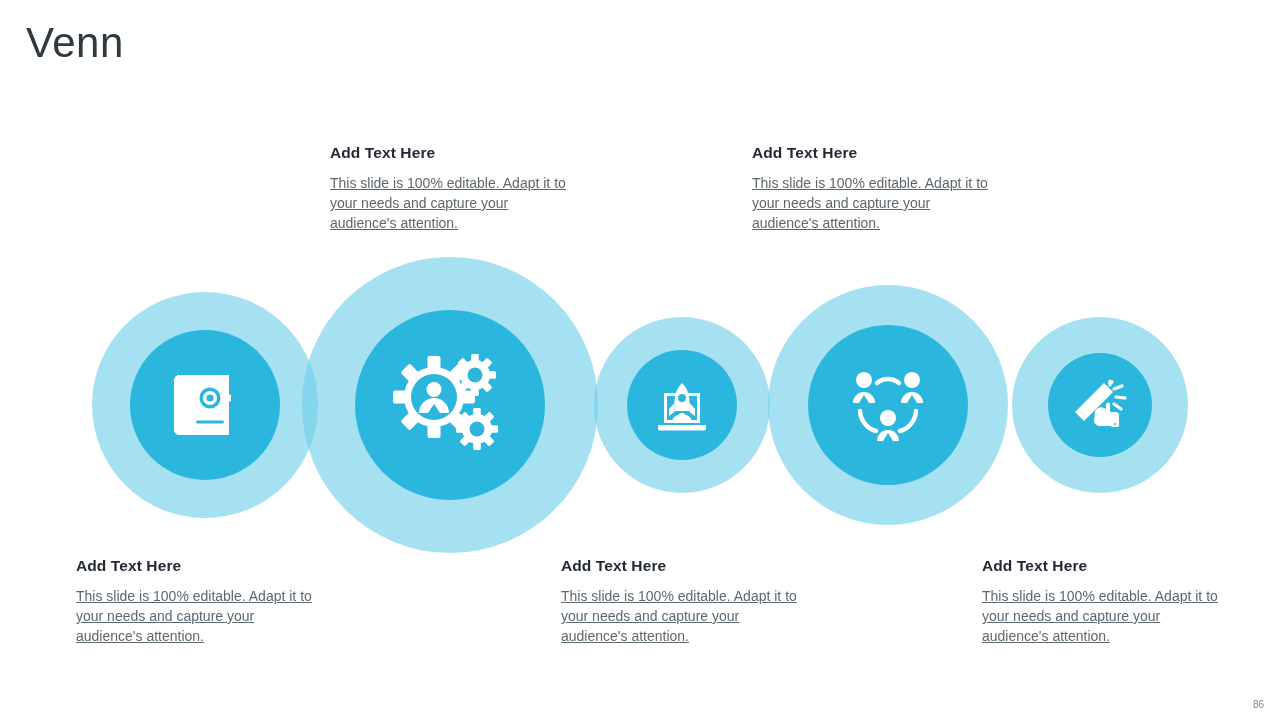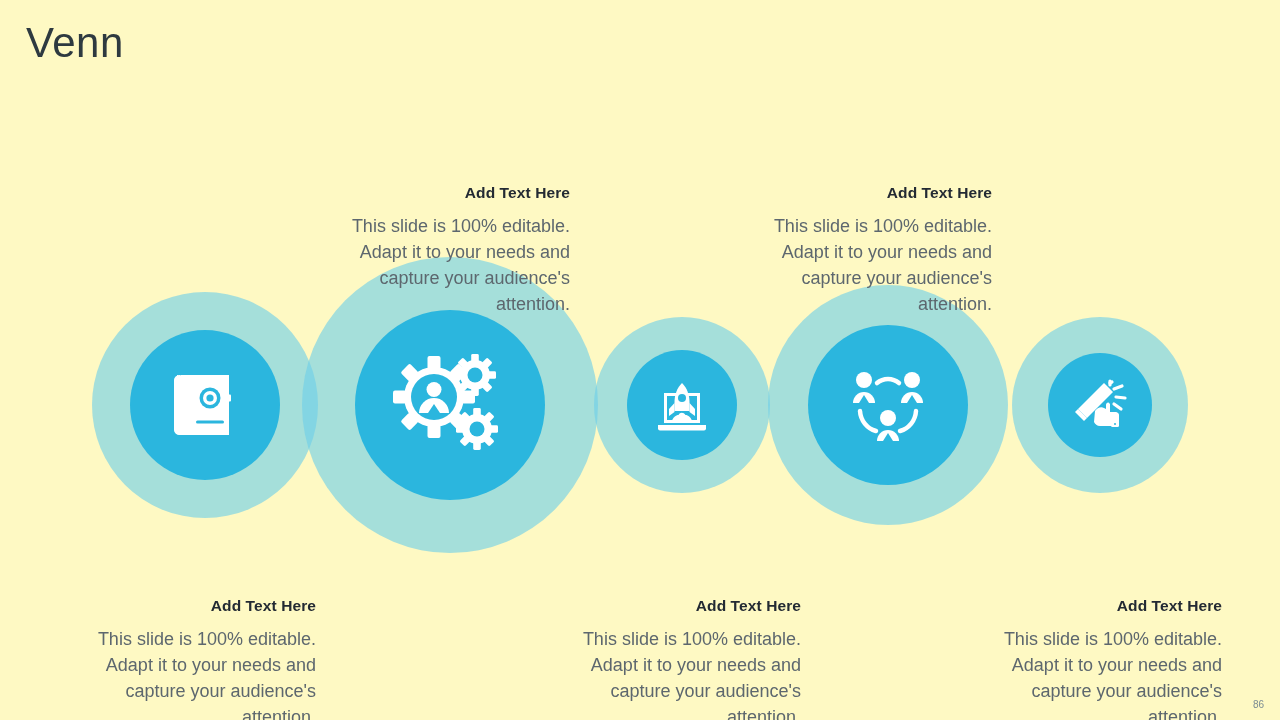--- a/index.html
+++ b/index.html
@@ -12,21 +12,21 @@
     background: #d4eff7;
     font-family: "Liberation Sans", sans-serif;
     overflow: hidden;
     position: relative;
   }
   #slide {
     position: absolute;
     inset: 0;
     width: 1280px;
     height: 720px;
-    background: #fef9c3;
+    background: #ffffff;
   }
 
   
   #slide-title {
     position: absolute;
     left: 26px;
     top: 20px;
     font-size: 42px;
     font-weight: 300;
     letter-spacing: 0.5px;
@@ -44,36 +44,36 @@
     pointer-events: none;
   }
   #venn-canvas .venn-halo,
   #venn-canvas .venn-core {
     pointer-events: auto;
   }
 
   
   .caption {
     position: absolute;
-    text-align: right;
-    margin-top: 40px;
+    text-align: left;
   }
   .caption-heading {
     font-size: 15.5px;
     font-weight: bold;
     color: #232a33;
     letter-spacing: 0.1px;
     margin: 0 0 10px 0;
     line-height: 1.2;
   }
   .caption-body {
-    font-size: 18px;
+    font-size: 14px;
     color: #5d676e;
     line-height: 1.45;
     margin: 0;
+    text-decoration: underline;
   }
 
   
   #caption-top-1 { left: 330px; top: 144px;  width: 240px; }
   #caption-top-2 { left: 752px; top: 144px;  width: 240px; }
   #caption-bot-1 { left: 76px;  top: 557px;  width: 240px; }
   #caption-bot-2 { left: 561px; top: 557px;  width: 240px; }
   #caption-bot-3 { left: 982px; top: 557px;  width: 240px; }
 
   

